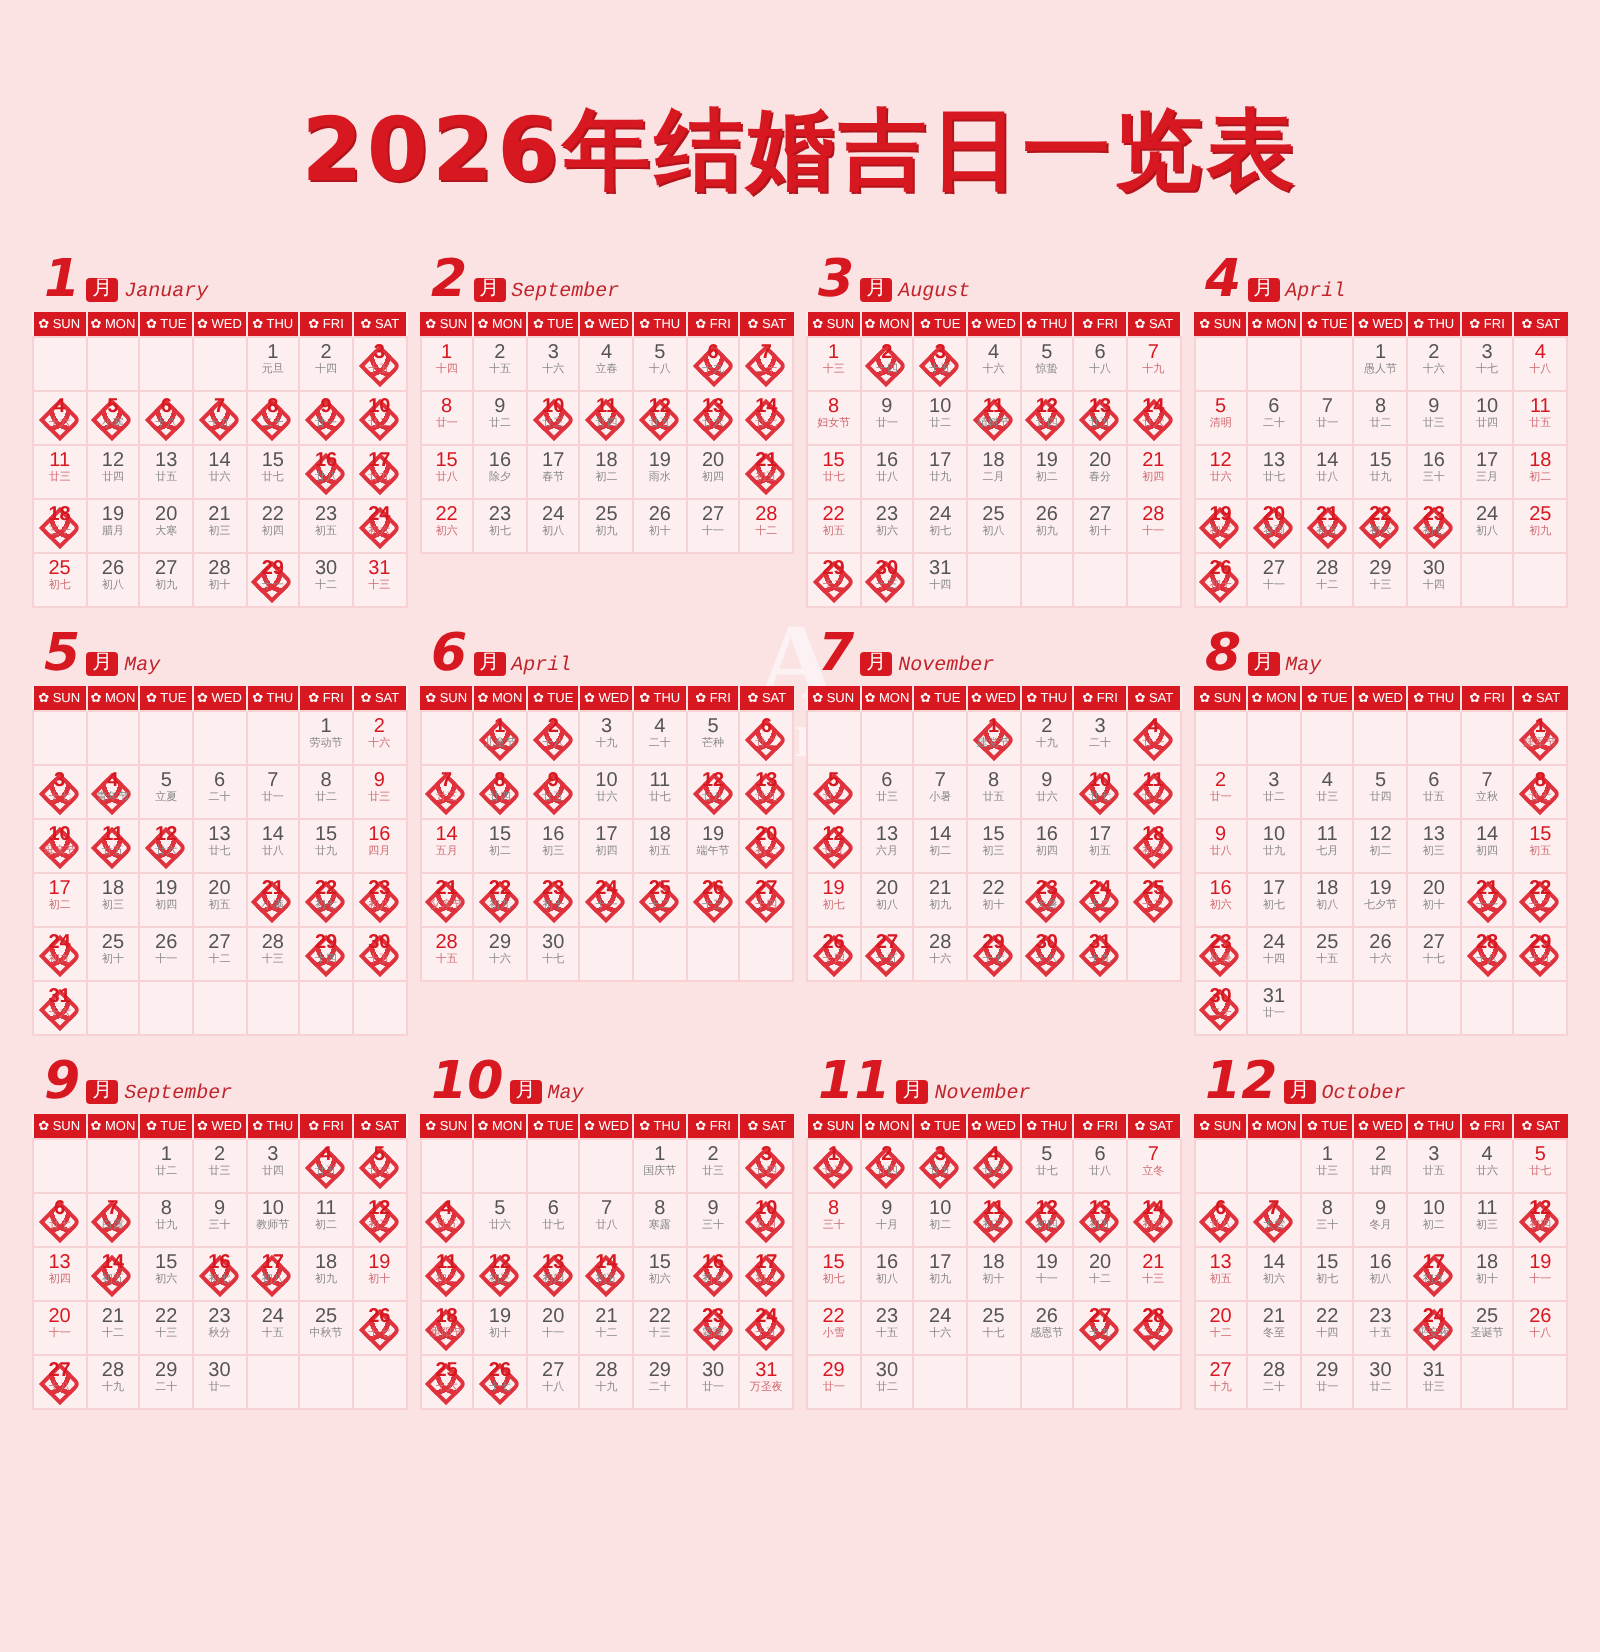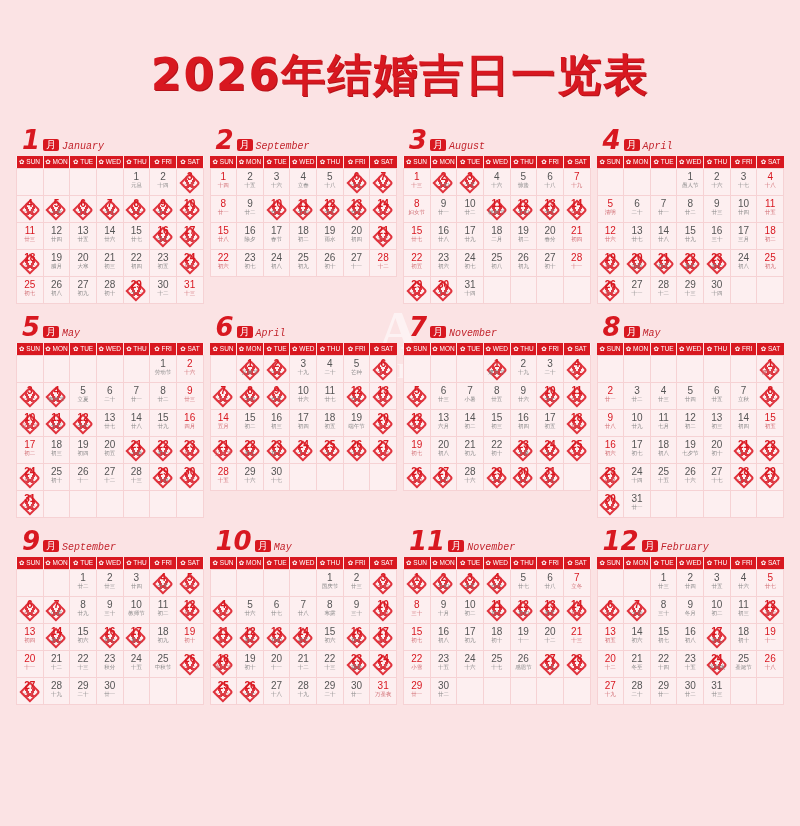--- a/index.html
+++ b/index.html
@@ -1901,21 +1901,21 @@
             <td></td>
             <td></td>
           </tr>
         </tbody>
       </table>
     </div>
     <div class="month">
       <div class="m-head">
         <span class="m-num">12</span>
         <span class="m-cn">月</span>
-        <span class="m-en">February</span>
+        <span class="m-en">October</span>
       </div>
       <table class="cal">
         <thead>
           <tr>
             <th>✿ SUN</th>
             <th>✿ MON</th>
             <th>✿ TUE</th>
             <th>✿ WED</th>
             <th>✿ THU</th>
             <th>✿ FRI</th>

